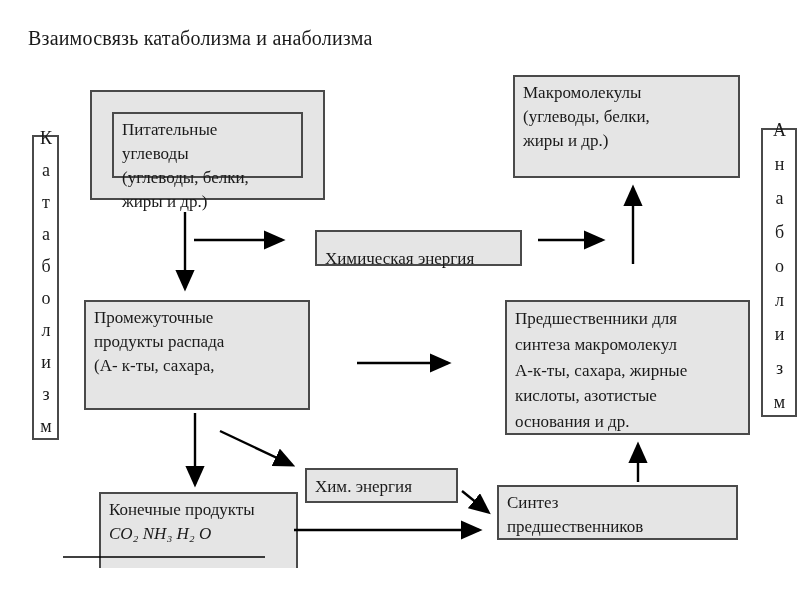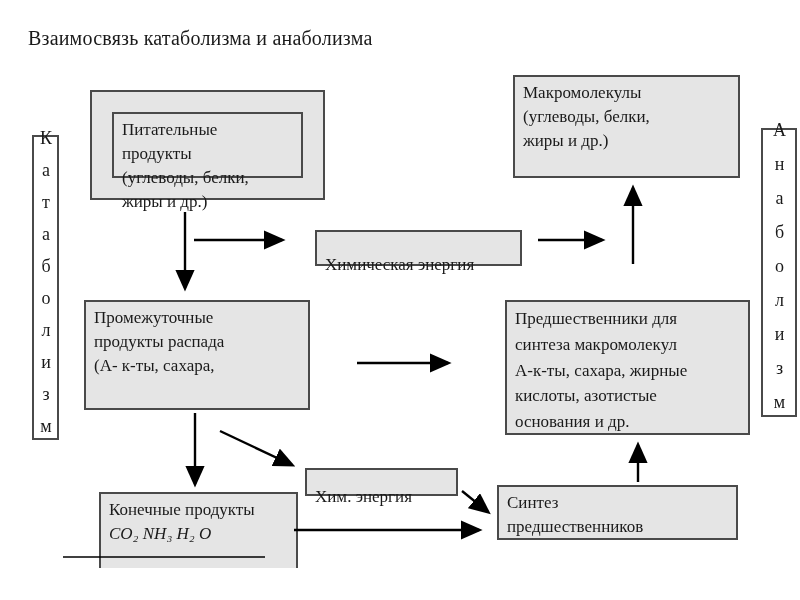--- a/index.html
+++ b/index.html
@@ -25,44 +25,44 @@
     position:absolute;border:2px solid #4a4a4a;box-sizing:border-box;
     writing-mode:vertical-rl;text-orientation:upright;
     display:flex;align-items:center;justify-content:center;
     font-size:18px;background:#ffffff;
   }
   .vlabel.cat{left:32px;top:135px;width:27px;height:305px;letter-spacing:12px;}
   .vlabel.ana{left:761px;top:128px;width:36px;height:289px;letter-spacing:14px;}
 
   .nutrients{left:90px;top:90px;width:235px;height:110px;}
   .macromolecules{left:513px;top:75px;width:227px;height:103px;}
-  .chem-energy{left:315px;top:230px;width:207px;height:36px;padding-top:21px;}
+  .chem-energy{left:315px;top:230px;width:207px;height:36px;padding-top:15px;}
   .intermediates{left:84px;top:300px;width:226px;height:110px;}
   .precursors{left:505px;top:300px;width:245px;height:135px;line-height:1.52;}
-  .chem-energy-small{left:305px;top:468px;width:153px;height:28px;padding-top:15px;}
+  .chem-energy-small{left:305px;top:468px;width:153px;height:35px;padding-top:5px;}
   .end-products{left:91px;top:492px;width:199px;height:76px;border-bottom:none;margin-left:8px;}
   .synthesis{left:497px;top:485px;width:241px;height:55px;line-height:1.4;}
   .formula{white-space:pre;font-style:italic;}
 
   .arrows{position:absolute;left:0;top:0;pointer-events:none;}
 </style>
 </head>
 <body>
 
 <div class="stage">
 
   <div class="title">Взаимосвязь катаболизма и анаболизма</div>
 
   <div class="vlabel cat">Катаболизм</div>
   <div class="vlabel ana">Анаболизм</div>
 
   <div class="box dbl nutrients">
     <div class="inner">
       <div class="ln">Питательные</div>
-      <div class="ln">продукты</div>
+      <div class="ln">углеводы</div>
       <div class="ln">(углеводы, белки,</div>
       <div class="ln">жиры и др.)</div>
     </div>
   </div>
 
   <div class="box macromolecules">
     <div class="ln">Макромолекулы</div>
     <div class="ln">(углеводы, белки,</div>
     <div class="ln">жиры и др.)</div>
   </div>

